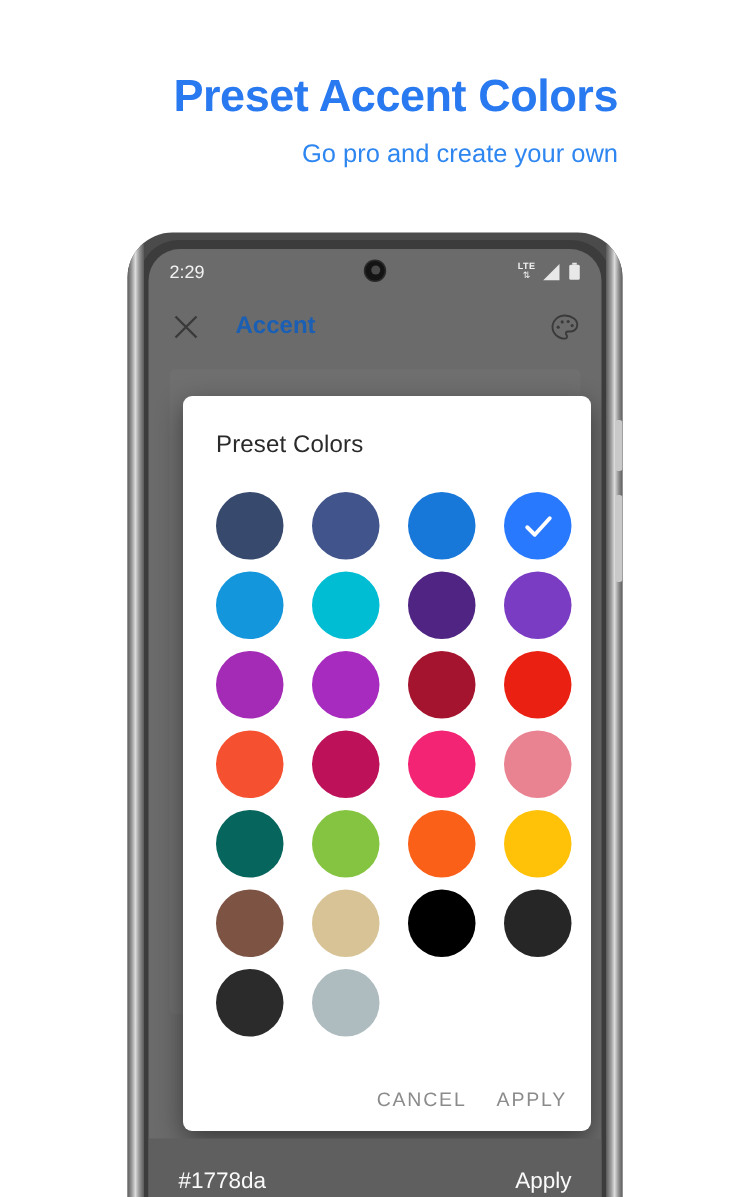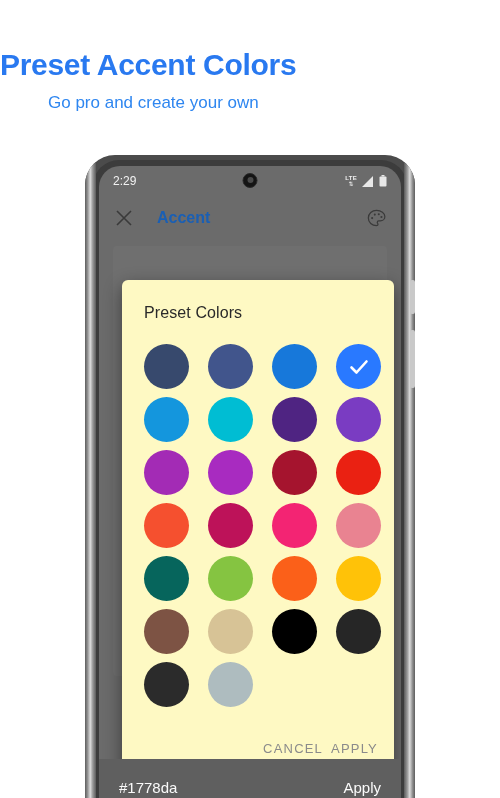--- a/index.html
+++ b/index.html
@@ -5,21 +5,21 @@
   * { box-sizing: border-box; margin: 0; padding: 0; }
   html, body {
     width: 500px; height: 798px;
     background: #ffffff;
     font-family: "Liberation Sans", sans-serif;
     overflow: hidden;
   }
   #stage { position: relative; width: 500px; height: 798px; background: #fff; }
 
   
-  .promo { position: absolute; top: 0; left: 0; width: 412px; text-align: left; }
+  .promo { position: absolute; top: 0; left: 0; width: 412px; text-align: right; }
   .promo-title {
     margin-top: 48px;
     font-size: 30px; font-weight: bold; letter-spacing: -0.3px;
     color: #2979f0; line-height: 1.1;
   }
   .promo-sub {
     margin-top: 12px;
     font-size: 17px; font-weight: normal; color: #2e86f0; margin-left: 48px;
   }
 
@@ -81,42 +81,42 @@
     position: absolute; left: 14px; right: 14px; top: 80px; height: 430px;
     background: #6f6f6f; border-radius: 4px;
   }
   .ghost-letter {
     position: absolute; right: 18px; top: 436px;
     color: #1c4f8e; font-size: 16px; font-weight: bold;
   }
 
   
   .dialog {
-    position: absolute; left: 23px; top: 114px;
+    position: absolute; left: 23px; top: 98px;
     width: 272px; height: 490px;
-    background: #fef9c3; border-radius: 6px;
+    background: #ffffff; border-radius: 6px;
     box-shadow: 0 6px 18px rgba(0,0,0,.45);
     z-index: 4;
   }
   .dialog-title {
     font-size: 16px; color: #2a2a2a; padding: 24px 0 0 22px; letter-spacing: .1px;
   }
   .swatch-grid {
     display: grid; grid-template-columns: repeat(4, 56px);
     gap: 8px 8px; padding: 22px 0 0 22px;
   }
   .swatch {
     width: 45px; height: 45px; border-radius: 50%;
     display: flex; align-items: center; justify-content: center;
     cursor: pointer;
   }
   .check { width: 24px; height: 24px; }
   .dialog-actions {
     position: absolute; right: 16px; bottom: 14px;
-    display: flex; gap: 8px;
+    display: flex; gap: 20px;
   }
   .dlg-btn {
     background: none; border: none; cursor: pointer;
     color: #8b8b8b; font-size: 13px; letter-spacing: 1.2px;
     font-family: "Liberation Sans", sans-serif;
   }
 
   
   .bottombar {
     position: absolute; left: 0; right: 0; bottom: 0; height: 56px;

